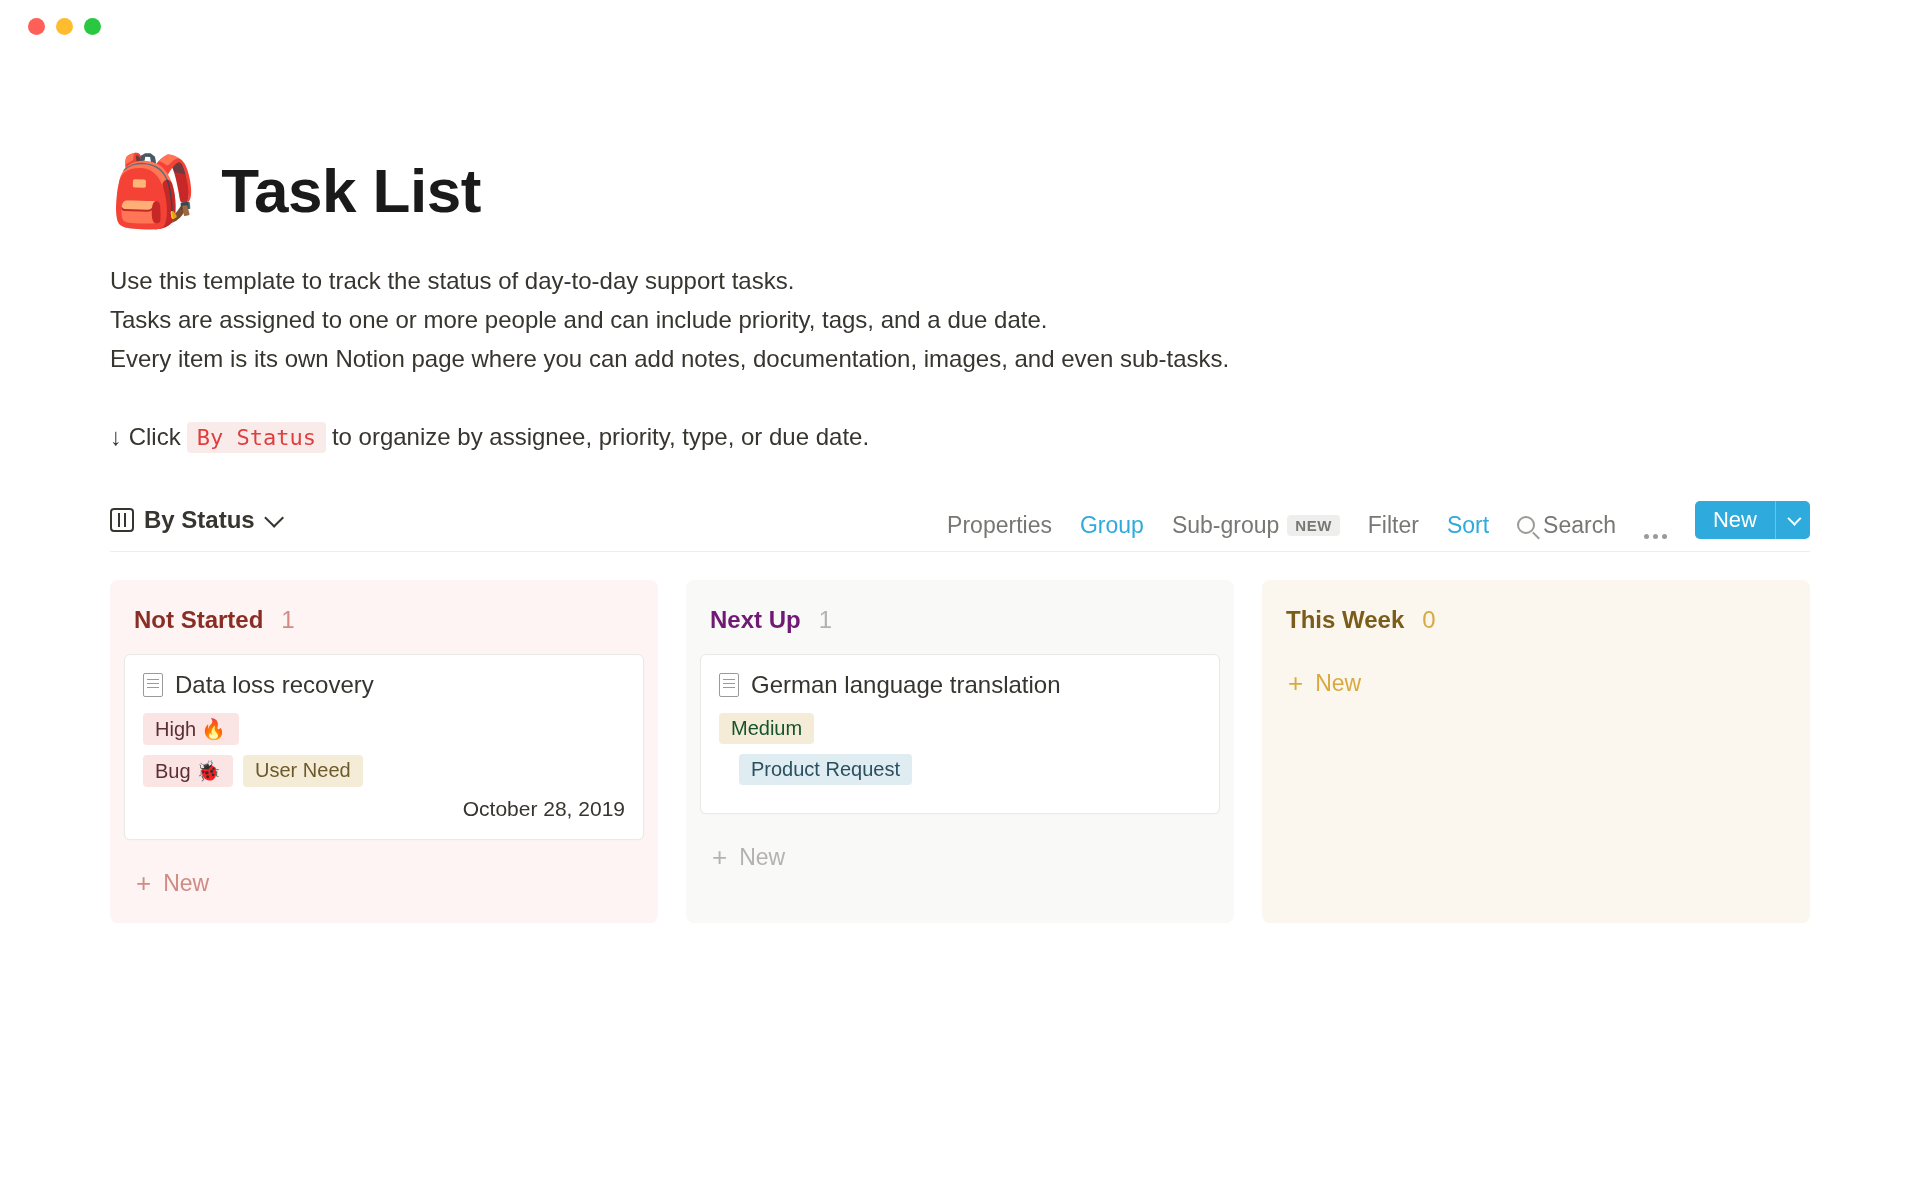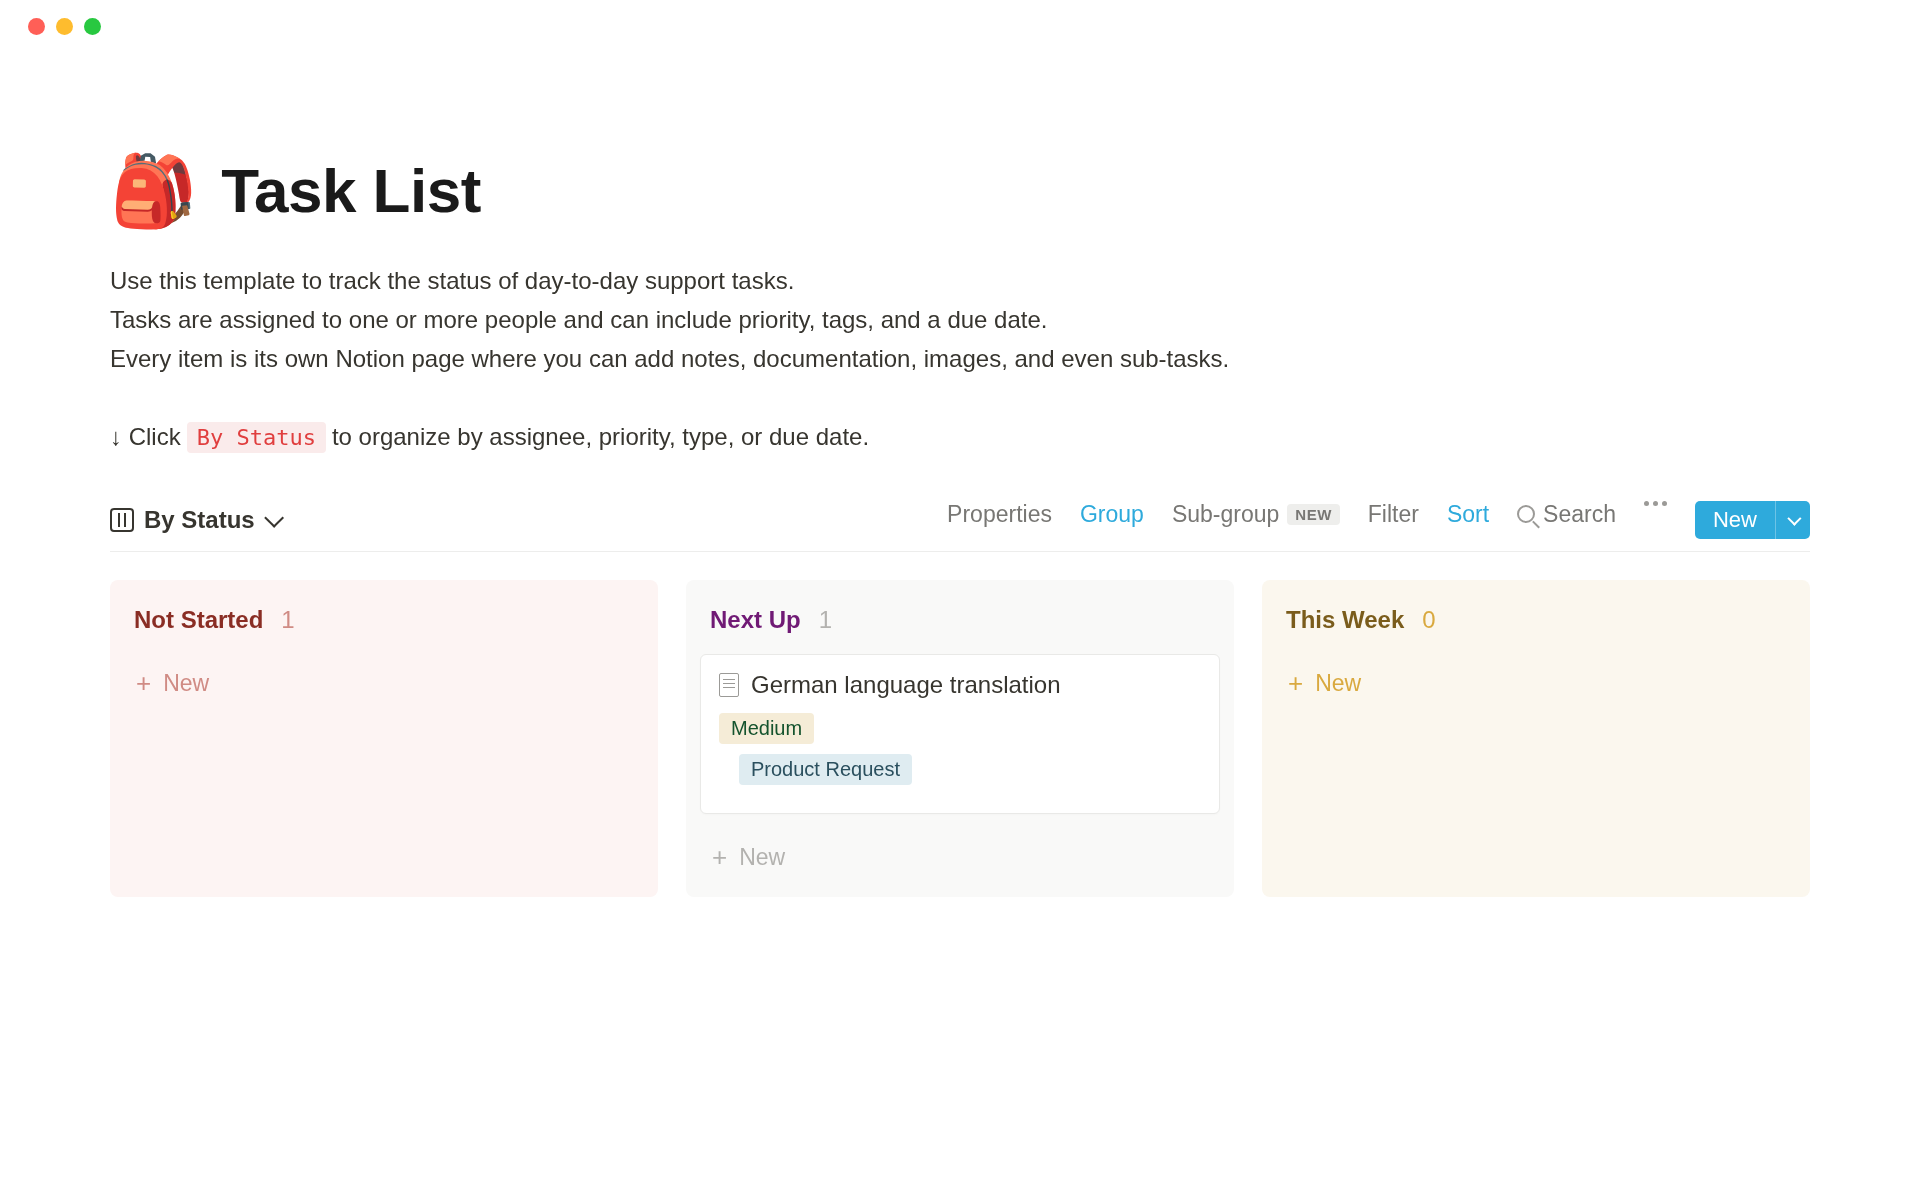--- a/index.html
+++ b/index.html
@@ -107,21 +107,21 @@
   width: 14px;
   height: 14px;
   border-right: 2.5px solid #37352f;
   border-bottom: 2.5px solid #37352f;
   transform: rotate(45deg) translateY(-3px);
 }
 
 .toolbar-right {
   margin-left: auto;
   display: flex;
-  align-items: flex-start;
+  align-items: flex-end;
   gap: 28px;
   font-size: 23px;
   color: #787774;
 }
 .toolbar-item { cursor: pointer; display:flex; align-items:center; gap:8px;}
 .toolbar-item.active { color: #2eaadc; }
 .new-badge {
   background: #eeeeec;
   color: #787774;
   font-size: 15px;
@@ -337,20 +337,34 @@
       </div>
     </div>
 
     <div class="board">
 
       <div class="column col-not-started">
         <div class="col-header">
           <span class="col-title">Not Started</span>
           <span class="col-count">1</span>
         </div>
+        <div class="card">
+          <div class="card-title-row">
+            <span class="page-doc-icon"></span>
+            <span class="card-title">Data loss recovery</span>
+          </div>
+          <div class="tag-row">
+            <span class="tag tag-high">High 🔥</span>
+          </div>
+          <div class="tag-row">
+            <span class="tag tag-bug">Bug 🐞</span>
+            <span class="tag tag-userneed">User Need</span>
+          </div>
+          <div class="card-date">October 28, 2019</div>
+        </div>
         <div class="add-new">
           <span class="plus">+</span>
           <span>New</span>
         </div>
       </div>
 
       <div class="column col-next-up">
         <div class="col-header">
           <span class="col-title">Next Up</span>
           <span class="col-count">1</span>

